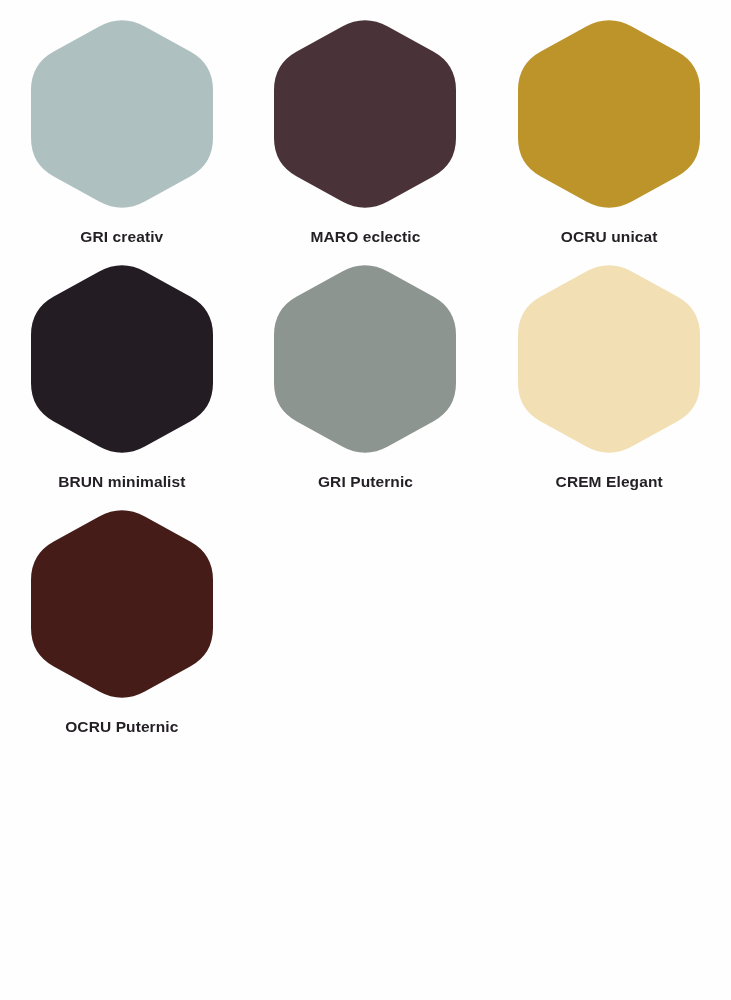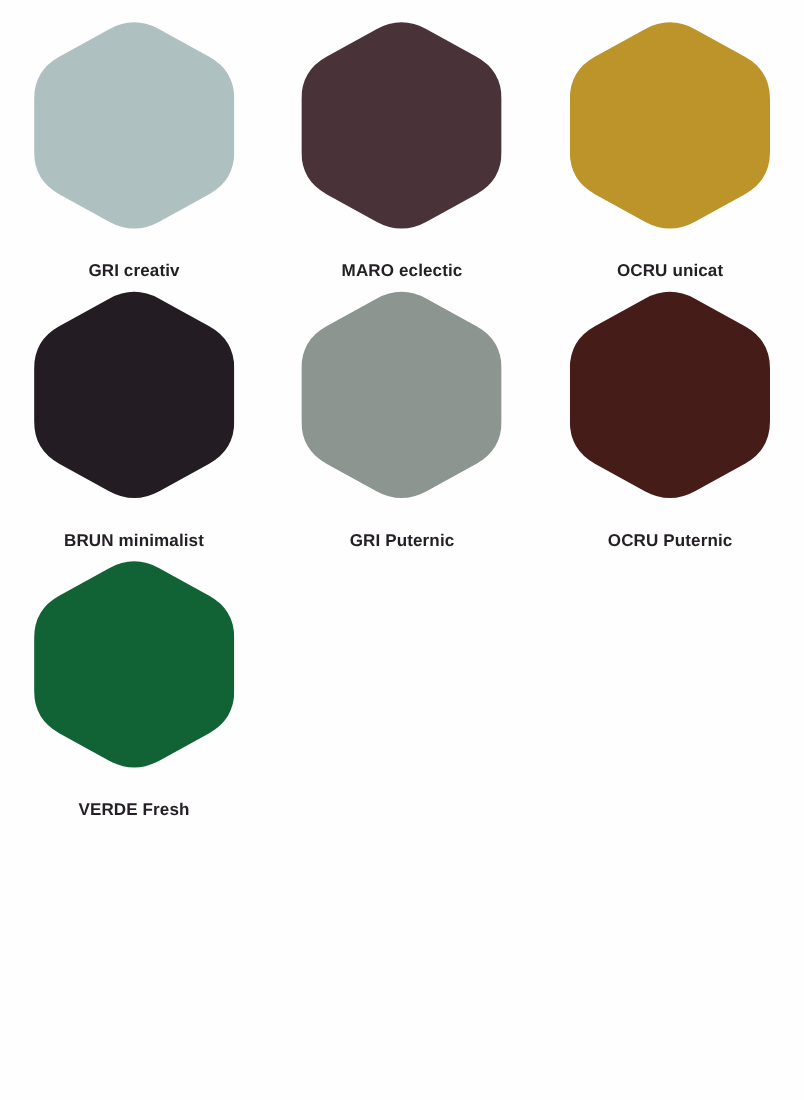--- a/index.html
+++ b/index.html
@@ -40,21 +40,21 @@
     line-height: 0;
   }
 
   .hex-svg {
     width: 182px;
     height: 200px;
     display: block;
   }
 
   .swatch-label {
-    margin-top: 24px;
+    margin-top: 14px;
     font-size: 15.5px;
     font-weight: bold;
     color: #231f24;
     letter-spacing: 0.1px;
     text-align: center;
     white-space: nowrap;
     font-family: "Liberation Sans", sans-serif;
   }
 </style>
 </head>
@@ -97,26 +97,26 @@
       <div class="hex-wrap">
         <svg class="hex-svg" viewBox="0 0 182 200" xmlns="http://www.w3.org/2000/svg">
           <path d="M68.21,12.52 Q91.00,0.00 113.79,12.52 L159.21,37.48 Q182.00,50.00 182.00,76.00 L182.00,124.00 Q182.00,150.00 159.21,162.52 L113.79,187.48 Q91.00,200.00 68.21,187.48 L22.79,162.52 Q0.00,150.00 0.00,124.00 L0.00,76.00 Q0.00,50.00 22.79,37.48 Z" fill="#8d9590"></path>
         </svg>
       </div>
       <div class="swatch-label">GRI Puternic</div>
     </div>
     <div class="swatch-cell">
       <div class="hex-wrap">
         <svg class="hex-svg" viewBox="0 0 182 200" xmlns="http://www.w3.org/2000/svg">
+          <path d="M68.21,12.52 Q91.00,0.00 113.79,12.52 L159.21,37.48 Q182.00,50.00 182.00,76.00 L182.00,124.00 Q182.00,150.00 159.21,162.52 L113.79,187.48 Q91.00,200.00 68.21,187.48 L22.79,162.52 Q0.00,150.00 0.00,124.00 L0.00,76.00 Q0.00,50.00 22.79,37.48 Z" fill="#f2e0b4"></path>
+        </svg>
+      </div>
+      <div class="swatch-label">CREM Elegant</div>
+    </div>
+    <div class="swatch-cell">
+      <div class="hex-wrap">
+        <svg class="hex-svg" viewBox="0 0 182 200" xmlns="http://www.w3.org/2000/svg">
           <path d="M68.21,12.52 Q91.00,0.00 113.79,12.52 L159.21,37.48 Q182.00,50.00 182.00,76.00 L182.00,124.00 Q182.00,150.00 159.21,162.52 L113.79,187.48 Q91.00,200.00 68.21,187.48 L22.79,162.52 Q0.00,150.00 0.00,124.00 L0.00,76.00 Q0.00,50.00 22.79,37.48 Z" fill="#451c17"></path>
         </svg>
       </div>
       <div class="swatch-label">OCRU Puternic</div>
     </div>
-    <div class="swatch-cell">
-      <div class="hex-wrap">
-        <svg class="hex-svg" viewBox="0 0 182 200" xmlns="http://www.w3.org/2000/svg">
-          <path d="M68.21,12.52 Q91.00,0.00 113.79,12.52 L159.21,37.48 Q182.00,50.00 182.00,76.00 L182.00,124.00 Q182.00,150.00 159.21,162.52 L113.79,187.48 Q91.00,200.00 68.21,187.48 L22.79,162.52 Q0.00,150.00 0.00,124.00 L0.00,76.00 Q0.00,50.00 22.79,37.48 Z" fill="#116336"></path>
-        </svg>
-      </div>
-      <div class="swatch-label">VERDE Fresh</div>
-    </div>
   </div>
 
 </body></html>

